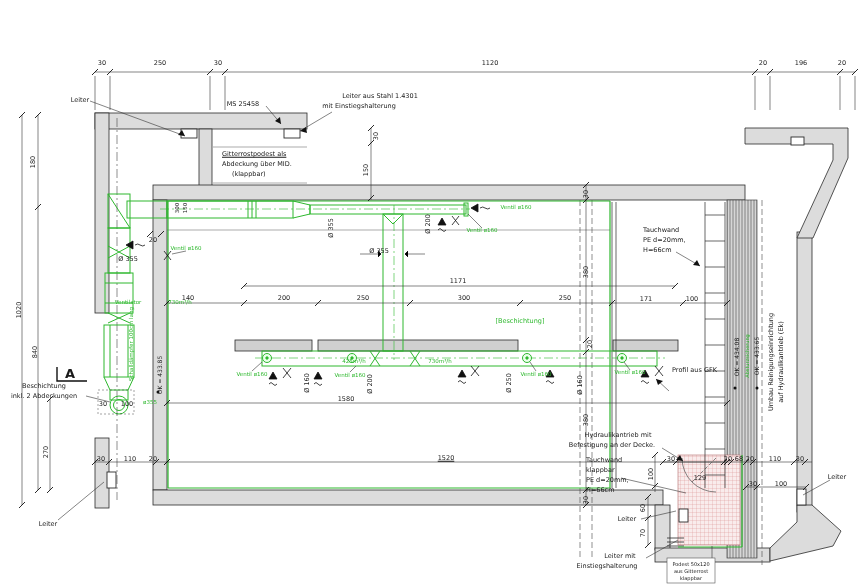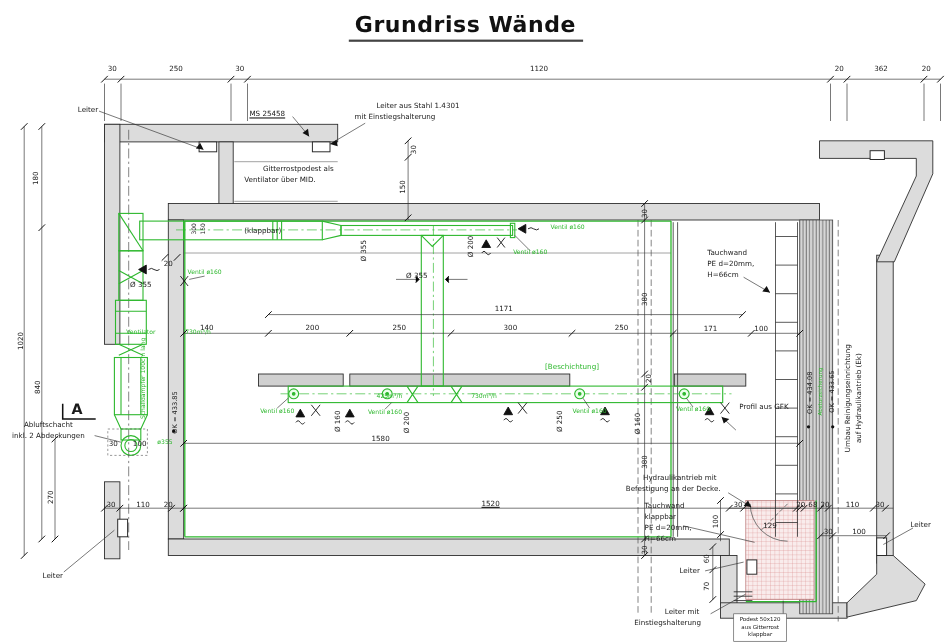--- a/index.html
+++ b/index.html
@@ -190,42 +190,41 @@
       <circle cx="158" cy="392" r="1.5"></circle>
         <circle cx="735" cy="388" r="1.5"></circle>
         <circle cx="757" cy="388" r="1.5"></circle>
     </g>
 
     <path d="M57,367 V381 H87" stroke="#111" stroke-width="1.4" fill="none"></path>
 
     <rect x="667" y="558" width="48" height="25" fill="#fff" stroke="#555" stroke-width="0.6"></rect>
   </svg>
 
-  <div id="title">Grundriss Wände</div>
   <div id="anno-layer">
       <div class="anno" style="left: 102px; top: 63px; font-size: 6.5px; color: rgb(26, 26, 26); transform: translate(-50%, -50%);">30</div>
       <div class="anno" style="left: 160px; top: 63px; font-size: 6.5px; color: rgb(26, 26, 26); transform: translate(-50%, -50%);">250</div>
       <div class="anno" style="left: 218px; top: 63px; font-size: 6.5px; color: rgb(26, 26, 26); transform: translate(-50%, -50%);">30</div>
       <div class="anno" style="left: 490px; top: 63px; font-size: 6.5px; color: rgb(26, 26, 26); transform: translate(-50%, -50%);">1120</div>
       <div class="anno" style="left: 763px; top: 63px; font-size: 6.5px; color: rgb(26, 26, 26); transform: translate(-50%, -50%);">20</div>
-      <div class="anno" style="left: 801px; top: 63px; font-size: 6.5px; color: rgb(26, 26, 26); transform: translate(-50%, -50%);">362</div>
+      <div class="anno" style="left: 801px; top: 63px; font-size: 6.5px; color: rgb(26, 26, 26); transform: translate(-50%, -50%);">196</div>
       <div class="anno" style="left: 842px; top: 63px; font-size: 6.5px; color: rgb(26, 26, 26); transform: translate(-50%, -50%);">20</div>
       <div class="anno" style="left: 80px; top: 100px; font-size: 6.5px; color: rgb(26, 26, 26); transform: translate(-50%, -50%);">Leiter</div>
-      <div class="anno" style="left: 243px; top: 104px; font-size: 6.5px; color: rgb(26, 26, 26); transform: translate(-50%, -50%); text-decoration: underline;">MS 25458</div>
+      <div class="anno" style="left: 243px; top: 104px; font-size: 6.5px; color: rgb(26, 26, 26); transform: translate(-50%, -50%);">MS 25458</div>
       <div class="anno" style="left: 380px; top: 96px; font-size: 6.5px; color: rgb(26, 26, 26); transform: translate(-50%, -50%);">Leiter aus Stahl 1.4301</div>
       <div class="anno" style="left: 359px; top: 106px; font-size: 6.5px; color: rgb(26, 26, 26); transform: translate(-50%, -50%);">mit Einstiegshalterung</div>
-      <div class="anno" style="left: 239px; top: 154px; font-size: 6.5px; color: rgb(26, 26, 26); transform: translate(0px, -50%);">Gitterrostpodest als</div>
-      <div class="anno" style="left: 222px; top: 164px; font-size: 6.5px; color: rgb(26, 26, 26); transform: translate(0px, -50%);">Ventilator über MID.</div>
-      <div class="anno" style="left: 222px; top: 174px; font-size: 6.5px; color: rgb(26, 26, 26); transform: translate(0px, -50%); margin-top: 36px;">(klappbar)</div>
+      <div class="anno" style="left: 222px; top: 154px; font-size: 6.5px; color: rgb(26, 26, 26); transform: translate(0px, -50%); text-decoration: underline;">Gitterrostpodest als</div>
+      <div class="anno" style="left: 222px; top: 164px; font-size: 6.5px; color: rgb(26, 26, 26); transform: translate(0px, -50%);">Abdeckung über MID.</div>
+      <div class="anno" style="left: 232px; top: 174px; font-size: 6.5px; color: rgb(26, 26, 26); transform: translate(0px, -50%);">(klappbar)</div>
       <div class="anno" style="left: 33px; top: 162px; font-size: 6.5px; color: rgb(26, 26, 26); transform: translate(-50%, -50%) rotate(-90deg);">180</div>
       <div class="anno" style="left: 19px; top: 310px; font-size: 6.5px; color: rgb(26, 26, 26); transform: translate(-50%, -50%) rotate(-90deg);">1020</div>
       <div class="anno" style="left: 35px; top: 352px; font-size: 6.5px; color: rgb(26, 26, 26); transform: translate(-50%, -50%) rotate(-90deg);">840</div>
       <div class="anno" style="left: 46px; top: 452px; font-size: 6.5px; color: rgb(26, 26, 26); transform: translate(-50%, -50%) rotate(-90deg);">270</div>
       <div class="anno" style="left: 70px; top: 373px; font-size: 13px; color: rgb(26, 26, 26); font-weight: bold; transform: translate(-50%, -50%);">A</div>
-      <div class="anno" style="left: 44px; top: 386px; font-size: 6.5px; color: rgb(26, 26, 26); transform: translate(-50%, -50%);">Abluftschacht</div>
+      <div class="anno" style="left: 44px; top: 386px; font-size: 6.5px; color: rgb(26, 26, 26); transform: translate(-50%, -50%);">Beschichtung</div>
       <div class="anno" style="left: 44px; top: 396px; font-size: 6.5px; color: rgb(26, 26, 26); transform: translate(-50%, -50%);">inkl. 2 Abdeckungen</div>
       <div class="anno" style="left: 103px; top: 404px; font-size: 6.5px; color: rgb(26, 26, 26); transform: translate(-50%, -50%);">30</div>
       <div class="anno" style="left: 127px; top: 404px; font-size: 6.5px; color: rgb(26, 26, 26); transform: translate(-50%, -50%);">100</div>
       <div class="anno" style="left: 150px; top: 403px; font-size: 5.5px; color: rgb(46, 184, 46); transform: translate(-50%, -50%);">ø355</div>
       <div class="anno" style="left: 128px; top: 259px; font-size: 6.5px; color: rgb(26, 26, 26); transform: translate(-50%, -50%);">Ø 355</div>
       <div class="anno" style="left: 153px; top: 240px; font-size: 6.5px; color: rgb(26, 26, 26); transform: translate(-50%, -50%);">20</div>
       <div class="anno" style="left: 186px; top: 249px; font-size: 5.5px; color: rgb(46, 184, 46); transform: translate(-50%, -50%);">Ventil ø160</div>
       <div class="anno" style="left: 128px; top: 303px; font-size: 5.5px; color: rgb(46, 184, 46); transform: translate(-50%, -50%);">Ventilator</div>
       <div class="anno" style="left: 180px; top: 303px; font-size: 5.5px; color: rgb(46, 184, 46); transform: translate(-50%, -50%);">730m³/h</div>
       <div class="anno" style="left: 132px; top: 344px; font-size: 5.5px; color: rgb(46, 184, 46); transform: translate(-50%, -50%) rotate(-90deg);">Schalldämpfer 100cm lang</div>
@@ -243,21 +242,21 @@
       <div class="anno" style="left: 188px; top: 298px; font-size: 6.5px; color: rgb(26, 26, 26); transform: translate(-50%, -50%);">140</div>
       <div class="anno" style="left: 284px; top: 298px; font-size: 6.5px; color: rgb(26, 26, 26); transform: translate(-50%, -50%);">200</div>
       <div class="anno" style="left: 363px; top: 298px; font-size: 6.5px; color: rgb(26, 26, 26); transform: translate(-50%, -50%);">250</div>
       <div class="anno" style="left: 464px; top: 298px; font-size: 6.5px; color: rgb(26, 26, 26); transform: translate(-50%, -50%);">300</div>
       <div class="anno" style="left: 565px; top: 298px; font-size: 6.5px; color: rgb(26, 26, 26); transform: translate(-50%, -50%);">250</div>
       <div class="anno" style="left: 646px; top: 299px; font-size: 6.5px; color: rgb(26, 26, 26); transform: translate(-50%, -50%);">171</div>
       <div class="anno" style="left: 692px; top: 299px; font-size: 6.5px; color: rgb(26, 26, 26); transform: translate(-50%, -50%);">100</div>
       <div class="anno" style="left: 643px; top: 230px; font-size: 6.5px; color: rgb(26, 26, 26); transform: translate(0px, -50%);">Tauchwand</div>
       <div class="anno" style="left: 643px; top: 240px; font-size: 6.5px; color: rgb(26, 26, 26); transform: translate(0px, -50%);">PE d=20mm,</div>
       <div class="anno" style="left: 643px; top: 250px; font-size: 6.5px; color: rgb(26, 26, 26); transform: translate(0px, -50%);">H=66cm</div>
-      <div class="anno" style="left: 520px; top: 334px; font-size: 6.5px; color: rgb(46, 184, 46); transform: translate(-50%, -50%);">[Beschichtung]</div>
+      <div class="anno" style="left: 520px; top: 321px; font-size: 6.5px; color: rgb(46, 184, 46); transform: translate(-50%, -50%);">[Beschichtung]</div>
       <div class="anno" style="left: 590px; top: 344px; font-size: 6.5px; color: rgb(26, 26, 26); transform: translate(-50%, -50%) rotate(-90deg);">20</div>
       <div class="anno" style="left: 252px; top: 375px; font-size: 5.5px; color: rgb(46, 184, 46); transform: translate(-50%, -50%);">Ventil ø160</div>
       <div class="anno" style="left: 307px; top: 383px; font-size: 6.5px; color: rgb(26, 26, 26); transform: translate(-50%, -50%) rotate(-90deg);">Ø 160</div>
       <div class="anno" style="left: 354px; top: 362px; font-size: 5.5px; color: rgb(46, 184, 46); transform: translate(-50%, -50%);">425m³/h</div>
       <div class="anno" style="left: 350px; top: 376px; font-size: 5.5px; color: rgb(46, 184, 46); transform: translate(-50%, -50%);">Ventil ø160</div>
       <div class="anno" style="left: 370px; top: 384px; font-size: 6.5px; color: rgb(26, 26, 26); transform: translate(-50%, -50%) rotate(-90deg);">Ø 200</div>
       <div class="anno" style="left: 440px; top: 362px; font-size: 5.5px; color: rgb(46, 184, 46); transform: translate(-50%, -50%);">730m³/h</div>
       <div class="anno" style="left: 509px; top: 383px; font-size: 6.5px; color: rgb(26, 26, 26); transform: translate(-50%, -50%) rotate(-90deg);">Ø 250</div>
       <div class="anno" style="left: 536px; top: 375px; font-size: 5.5px; color: rgb(46, 184, 46); transform: translate(-50%, -50%);">Ventil ø160</div>
       <div class="anno" style="left: 580px; top: 385px; font-size: 6.5px; color: rgb(26, 26, 26); transform: translate(-50%, -50%) rotate(-90deg);">Ø 160</div>

